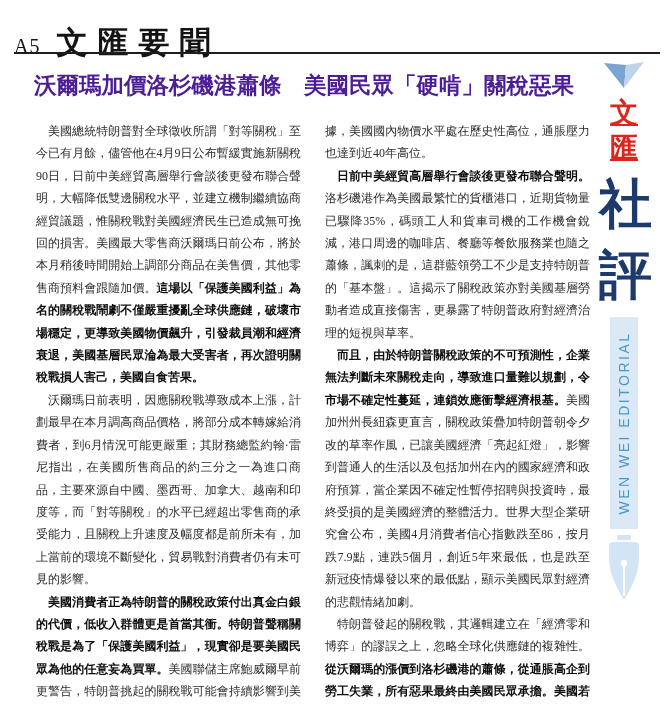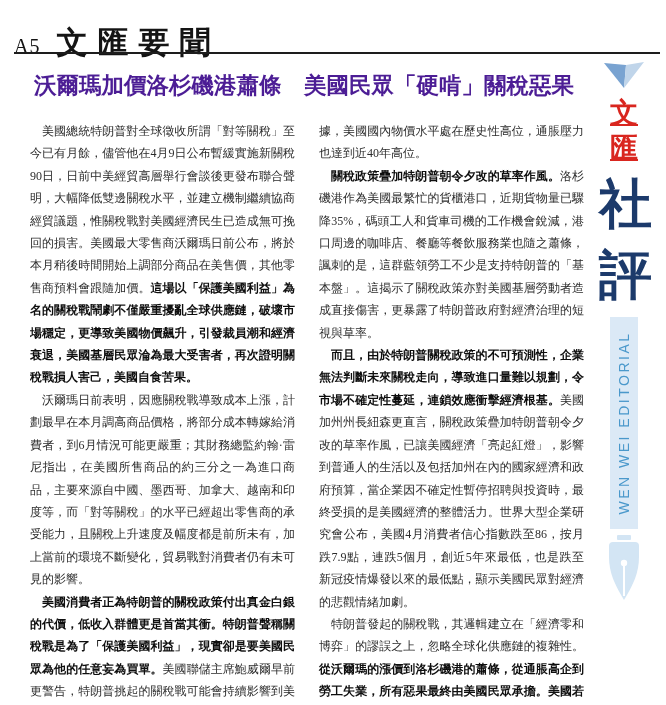--- a/index.html
+++ b/index.html
@@ -10,21 +10,21 @@
   .hdr{position:absolute;left:14px;top:22px;white-space:nowrap;color:#141414;}
   .pageno{font-size:20px;letter-spacing:1px;}
   .section{font-size:31px;font-weight:bold;letter-spacing:10px;margin-left:16px;}
   .rule{position:absolute;left:14px;top:52px;width:646px;border-top:2px solid #1d1d1d;}
 
   
   .headline{position:absolute;left:24px;top:70px;width:560px;margin:0;text-align:center;
     font-size:22.5px;font-weight:bold;color:#4c1d95;letter-spacing:0;white-space:nowrap;}
 
   
-  .article{position:absolute;left:30px;top:120px;width:558px;height:582px;display:flex;gap:24px;overflow:hidden;}
+  .article{position:absolute;left:36px;top:120px;width:558px;height:582px;display:flex;gap:24px;overflow:hidden;}
   .col{width:265px;}
   .col p{margin:0;font-size:12px;line-height:22.4px;text-align:justify;text-justify:inter-character;
     text-indent:1em;color:#2b2b2b;}
   .col p.noindent{text-indent:0;}
   .seg{font-family:"Liberation Serif",serif;}
   .seg.bold{font-weight:700;color:#0e0e0e;font-family:"Liberation Sans",sans-serif;}
 
   
   .sidebar{position:absolute;left:598px;top:62px;width:52px;display:flex;flex-direction:column;align-items:center;}
   .tri{display:block;margin-bottom:6px;}
@@ -51,21 +51,21 @@
   <h1 class="headline">沃爾瑪加價洛杉磯港蕭條　美國民眾「硬啃」關稅惡果</h1>
 
   <main class="article" id="article">
       <div class="col">
         <p><span class="seg">美國總統特朗普對全球徵收所謂「對等關稅」至今已有月餘，儘管他在4月9日公布暫緩實施新關稅90日，日前中美經貿高層舉行會談後更發布聯合聲明，大幅降低雙邊關稅水平，並建立機制繼續協商經貿議題，惟關稅戰對美國經濟民生已造成無可挽回的損害。美國最大零售商沃爾瑪日前公布，將於本月稍後時間開始上調部分商品在美售價，其他零售商預料會跟隨加價。</span><span class="seg bold">這場以「保護美國利益」為名的關稅戰鬧劇不僅嚴重擾亂全球供應鏈，破壞市場穩定，更導致美國物價飆升，引發裁員潮和經濟衰退，美國基層民眾淪為最大受害者，再次證明關稅戰損人害己，美國自食苦果。</span></p>
         <p><span class="seg">沃爾瑪日前表明，因應關稅戰導致成本上漲，計劃最早在本月調高商品價格，將部分成本轉嫁給消費者，到6月情況可能更嚴重；其財務總監約翰·雷尼指出，在美國所售商品的約三分之一為進口商品，主要來源自中國、墨西哥、加拿大、越南和印度等，而「對等關稅」的水平已經超出零售商的承受能力，且關稅上升速度及幅度都是前所未有，加上當前的環境不斷變化，貿易戰對消費者仍有未可見的影響。</span></p>
         <p><span class="seg bold">美國消費者正為特朗普的關稅政策付出真金白銀的代價，低收入群體更是首當其衝。特朗普聲稱關稅戰是為了「保護美國利益」，現實卻是要美國民眾為他的任意妄為買單。</span><span class="seg">美國聯儲主席鮑威爾早前更警告，特朗普挑起的關稅戰可能會持續影響到美國通脹，在未來幾個季度推高通脹率。根據美國勞動統計局最新數</span></p>
       </div>
       <div class="col">
         <p class="noindent"><span class="seg">據，美國國內物價水平處在歷史性高位，通脹壓力也達到近40年高位。</span></p>
-        <p><span class="seg bold">關稅政策疊加特朗普朝令夕改的草率作風。</span><span class="seg">洛杉磯港作為美國最繁忙的貨櫃港口，近期貨物量已驟降35%，碼頭工人和貨車司機的工作機會銳減，港口周邊的咖啡店、餐廳等餐飲服務業也隨之蕭條，諷刺的是，這群藍領勞工不少是支持特朗普的「基本盤」。這揭示了關稅政策亦對美國基層勞動者造成直接傷害，更暴露了特朗普政府對經濟治理的短視與草率。</span></p>
+        <p><span class="seg bold">日前中美經貿高層舉行會談後更發布聯合聲明。</span><span class="seg">洛杉磯港作為美國最繁忙的貨櫃港口，近期貨物量已驟降35%，碼頭工人和貨車司機的工作機會銳減，港口周邊的咖啡店、餐廳等餐飲服務業也隨之蕭條，諷刺的是，這群藍領勞工不少是支持特朗普的「基本盤」。這揭示了關稅政策亦對美國基層勞動者造成直接傷害，更暴露了特朗普政府對經濟治理的短視與草率。</span></p>
         <p><span class="seg bold">而且，由於特朗普關稅政策的不可預測性，企業無法判斷未來關稅走向，導致進口量難以規劃，令市場不確定性蔓延，連鎖效應衝擊經濟根基。</span><span class="seg">美國加州州長紐森更直言，關稅政策疊加特朗普朝令夕改的草率作風，已讓美國經濟「亮起紅燈」，影響到普通人的生活以及包括加州在內的國家經濟和政府預算，當企業因不確定性暫停招聘與投資時，最終受損的是美國經濟的整體活力。世界大型企業研究會公布，美國4月消費者信心指數跌至86，按月跌7.9點，連跌5個月，創近5年來最低，也是跌至新冠疫情爆發以來的最低點，顯示美國民眾對經濟的悲觀情緒加劇。</span></p>
         <p><span class="seg">特朗普發起的關稅戰，其邏輯建立在「經濟零和博弈」的謬誤之上，忽略全球化供應鏈的複雜性。</span><span class="seg bold">從沃爾瑪的漲價到洛杉磯港的蕭條，從通脹高企到勞工失業，所有惡果最終由美國民眾承擔。美國若不摒棄單邊主義，回歸國際合作與多邊貿易的正軌，損人害己的鬧劇將繼續上演。</span></p>
       </div>
     </main>
 
   <aside class="sidebar">
     <svg class="tri" width="40" height="27" viewBox="0 0 40 27">
       <polygon points="0,1 22,3 20,26" fill="#79a3d1"></polygon>
       <polygon points="22,3 40,0 20,26" fill="#c0d5ea"></polygon>
     </svg>

